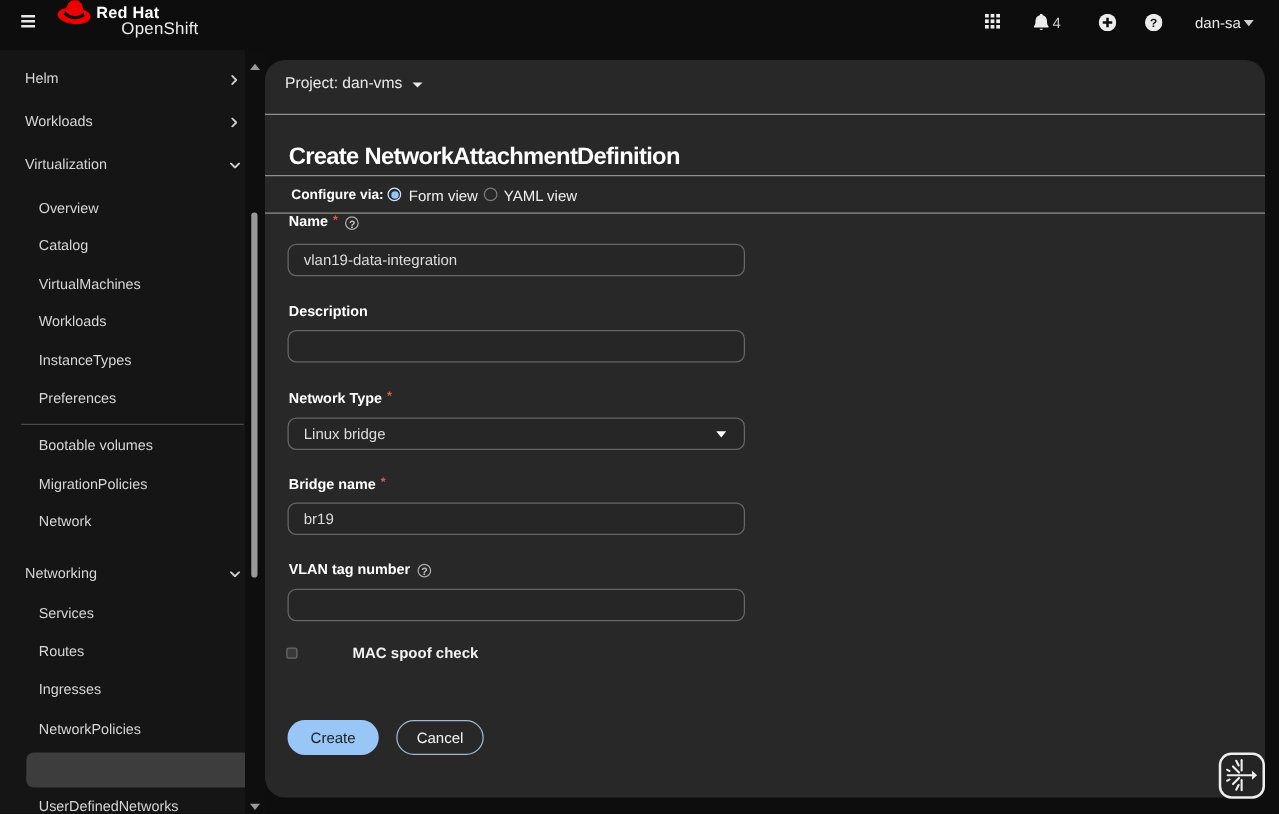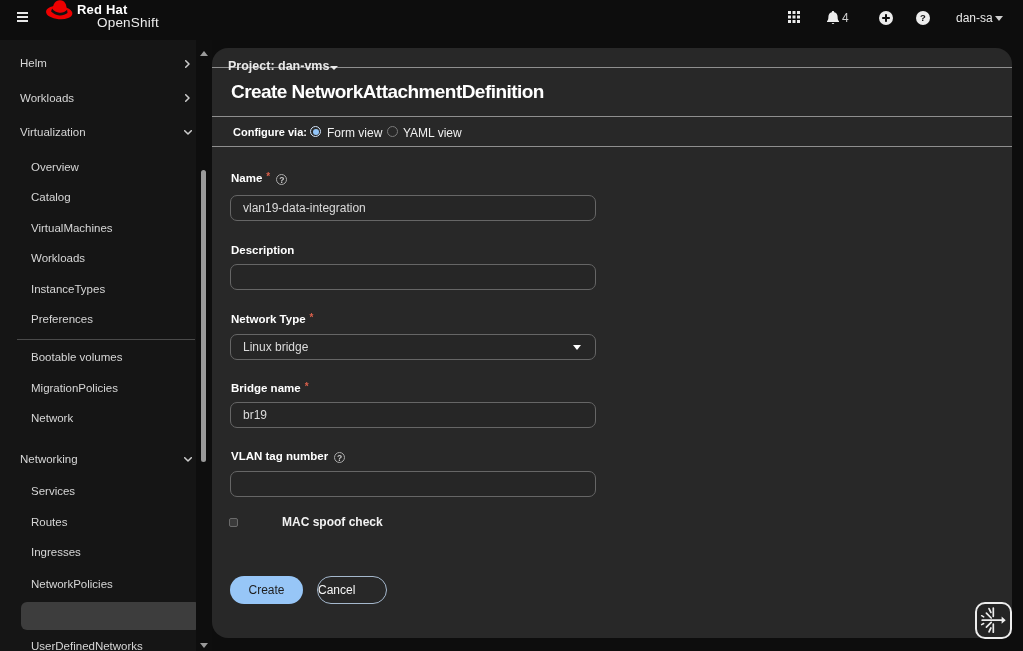--- a/index.html
+++ b/index.html
@@ -23,42 +23,42 @@
   .nav-sub { left:31px; }
   .nav-div { position:absolute; left:17px; width:178px; height:1px; background:#4a4a4a; }
   .nav-hl { position:absolute; left:21px; top:601px; width:180px; height:28px; background:#3d3d3d; border-radius:6px; }
   .sb-track { position:absolute; left:196px; top:0px; width:16px; height:611px; background:#0e0e0e; }
   .sb-thumb { position:absolute; left:201px; top:130px; width:5px; height:292px; background:#9a9a9a; border-radius:3px; }
   .sb-up { position:absolute; left:200px; top:11px; width:0; height:0; border-left:4px solid transparent; border-right:4px solid transparent; border-bottom:5px solid #9a9a9a; }
   .sb-dn { position:absolute; left:200px; top:603px; width:0; height:0; border-left:4px solid transparent; border-right:4px solid transparent; border-top:5px solid #9a9a9a; }
   
   .panel { position:absolute; left:212px; top:48px; width:800px; height:590px; background:#282828; border-radius:16px; }
   .sect { position:relative; border-bottom:1px solid #8f8f8f; }
-  .projbar { height:20px;font-weight:bold; }
+  .projbar { height:44px; }
   .projtxt { position:absolute; left:16px; top:10.5px; font-size:12.5px; color:#eaeaea; }
   .projcaret { position:absolute; left:118px; top:17.5px; width:0; height:0; border-left:4px solid transparent; border-right:4px solid transparent; border-top:4.5px solid #eaeaea; }
   .titlebar { height:49px; }
-  .h1 { position:absolute; left:19px; top:13px; font-size:19px; font-weight:600; color:#fff; letter-spacing:-0.55px; }
+  .h1 { position:absolute; left:19px; top:23px; font-size:19px; font-weight:600; color:#fff; letter-spacing:-0.55px; }
   .confbar { height:30px; }
   .conflabel { position:absolute; left:21px; top:9px; font-size:11px; font-weight:bold; color:#fff; }
   .radio { position:absolute; top:9px; width:11px; height:11px; border-radius:50%; }
   .radio.sel { border:1px solid #d3e4f9; background:#282828; }
   .radio.sel::after { content:""; position:absolute; left:1.5px; top:1.5px; width:6px; height:6px; border-radius:50%; background:#92c5f9; }
   .radio.un { border:1px solid #7a7a7a; }
   .radlab { position:absolute; top:9px; font-size:12px; color:#f0f0f0; }
   
   .flabel { position:absolute; left:19px; font-size:11.5px; font-weight:bold; color:#fff; }
   .req { color:#d9604b; font-size:10px; position:relative; top:-2px; margin-left:4px;}
   .helpq { display:inline-block; position:relative; top:1px; margin-left:6px; width:11px; height:11px; border:1px solid #ababab; border-radius:50%; color:#c9c9c9; font-size:8.5px; line-height:10px; text-align:center; font-weight:bold; }
   .finput { position:absolute; left:18px; width:366px; height:26px; background:#262626; border:1px solid #666666; border-radius:7px; font-size:12px; color:#dcdcdc; line-height:24px; padding-left:12px; }
   .selcaret { position:absolute; width:0; height:0; border-left:4.5px solid transparent; border-right:4.5px solid transparent; border-top:5px solid #fff; }
   .chkbox { position:absolute; left:17px; width:9px; height:9px; background:#3a3a3a; border:1px solid #6a6a6a; border-radius:2px; }
   .chklab { position:absolute; left:32px; font-size:12px; font-weight:bold; color:#f2f2f2;padding-left:36px; }
   .btn-create { position:absolute; left:18px; top:528px; width:73px; height:28px; background:#97c6f7; border-radius:14px; color:#1d1d1d; font-size:12px; text-align:center; line-height:28px; }
-  .btn-cancel { position:absolute; left:105px; top:528px; width:70px; height:28px; border:1px solid #a5b8cd; border-radius:14px; color:#f5f5f5; font-size:12px; line-height:26px; }
+  .btn-cancel { position:absolute; left:105px; top:528px; width:70px; height:28px; border:1px solid #a5b8cd; border-radius:14px; color:#f5f5f5; font-size:12px; text-align:center; line-height:26px; }
   
   .lsbtn { position:absolute; left:975px; top:602px; width:37px; height:37px; border:2px solid #ededed; border-radius:10px; background:#242424; }
 </style>
 </head>
 <body>
 
 <div class="masthead">
   <div class="burger">
       <span style="top:0"></span>
       <span style="top:4px"></span>

